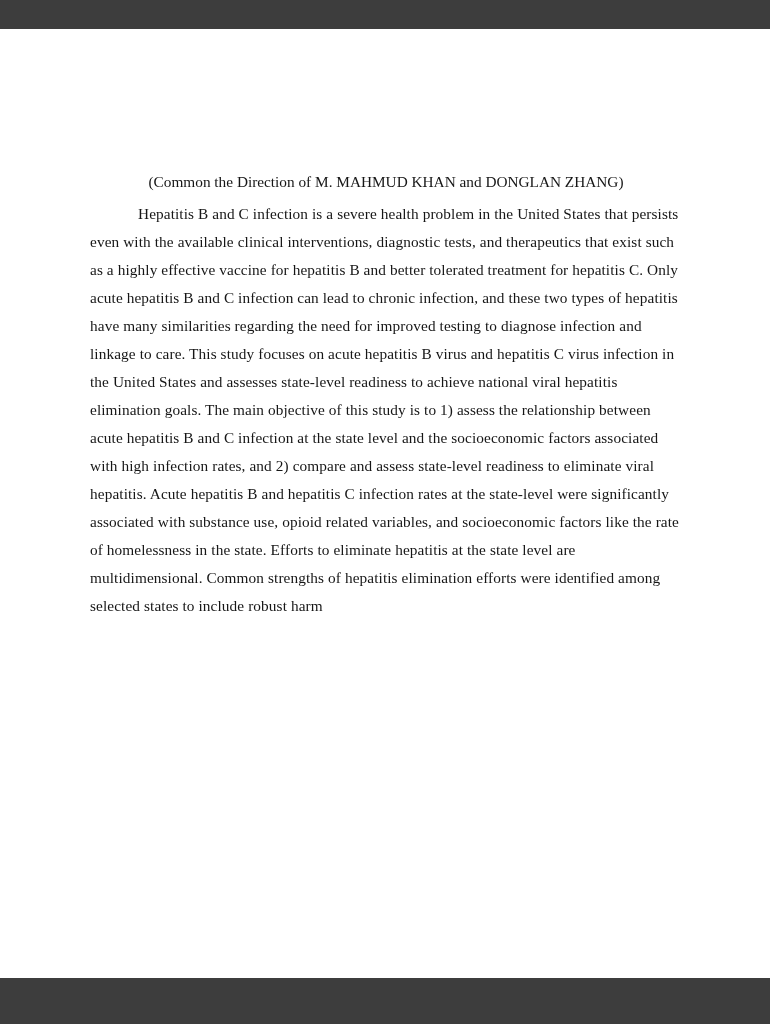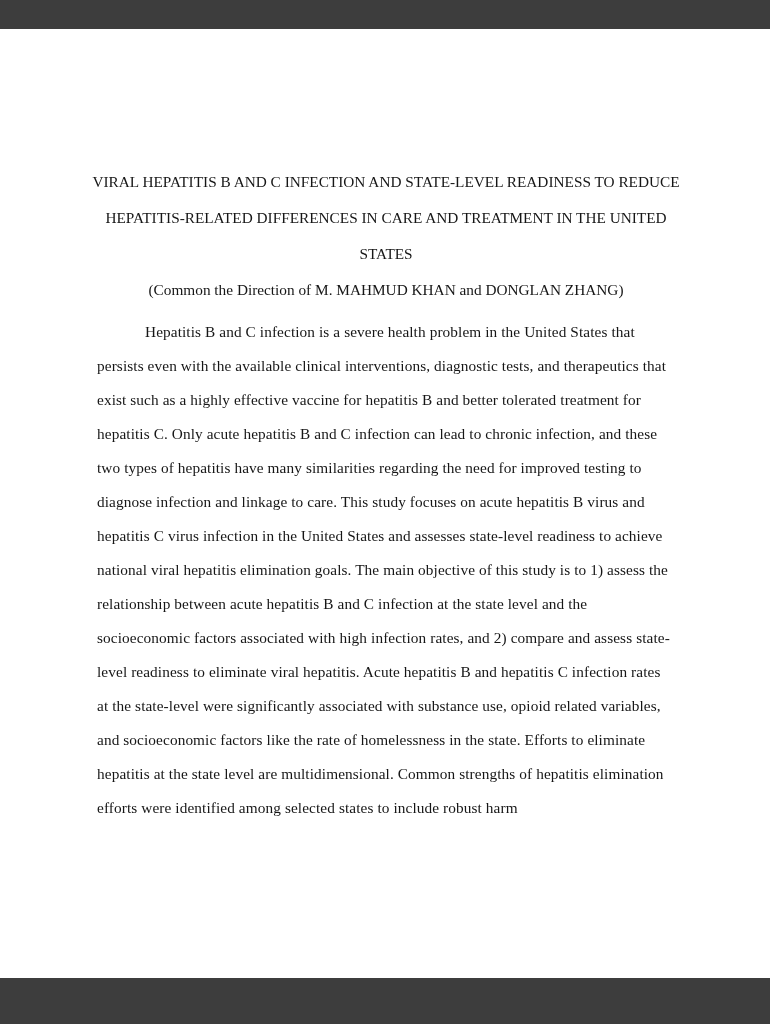--- a/index.html
+++ b/index.html
@@ -34,37 +34,32 @@
   }
   .center-line {
     text-align: center;
     line-height: 36px;
     white-space: nowrap;
   }
   .title-block {
     margin: 0;
   }
   .abstract-par {
-    margin: 7px;
-    line-height: 34px;
+    margin: 0;
+    line-height: 28px;
     text-indent: 48px;
     text-align: left;
     letter-spacing: 0.1px;
   }
 </style>
 </head>
 <body>
 
 <div class="viewer-canvas">
   <div class="doc-page">
 
-    <div class="title-block">
-      <div class="center-line">VIRAL HEPATITIS B AND C INFECTION AND STATE-LEVEL READINESS TO REDUCE</div>
-      <div class="center-line">HEPATITIS-RELATED DIFFERENCES IN CARE AND TREATMENT IN THE UNITED</div>
-      <div class="center-line">STATES</div>
-    </div>
 
     <div class="center-line">(Common the Direction of M. MAHMUD KHAN and DONGLAN ZHANG)</div>
 
     <p class="abstract-par">Hepatitis B and C infection is a severe health problem in the United States that persists even with the available clinical interventions, diagnostic tests, and therapeutics that exist such as a highly effective vaccine for hepatitis B and better tolerated treatment for hepatitis C. Only acute hepatitis B and C infection can lead to chronic infection, and these two types of hepatitis have many similarities regarding the need for improved testing to diagnose infection and linkage to care. This study focuses on acute hepatitis B virus and hepatitis C virus infection in the United States and assesses state-level readiness to achieve national viral hepatitis elimination goals. The main objective of this study is to 1) assess the relationship between acute hepatitis B and C infection at the state level and the socioeconomic factors associated with high infection rates, and 2) compare and assess state-level readiness to eliminate viral hepatitis. Acute hepatitis B and hepatitis C infection rates at the state-level were significantly associated with substance use, opioid related variables, and socioeconomic factors like the rate of homelessness in the state. Efforts to eliminate hepatitis at the state level are multidimensional. Common strengths of hepatitis elimination efforts were identified among selected states to include robust harm</p>
 
   </div>
 </div>
 
 </body></html>

